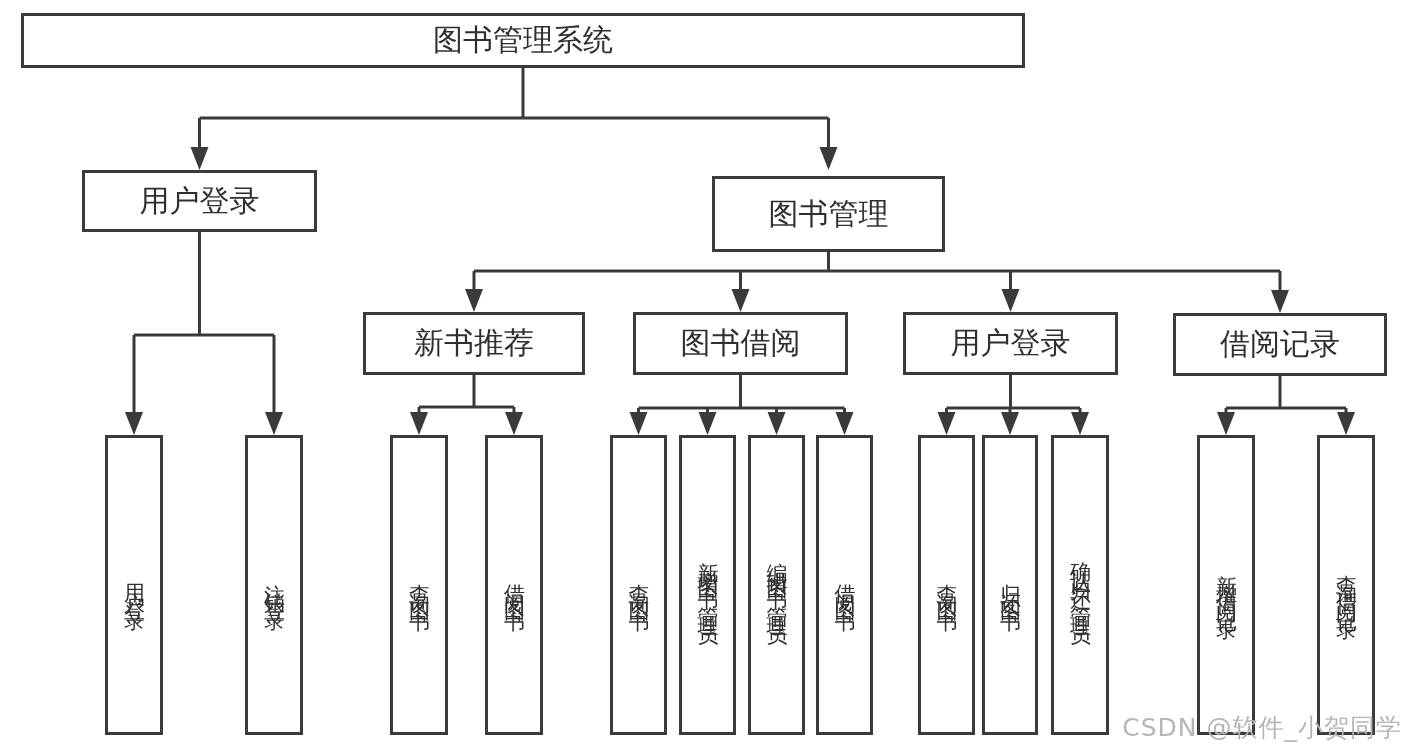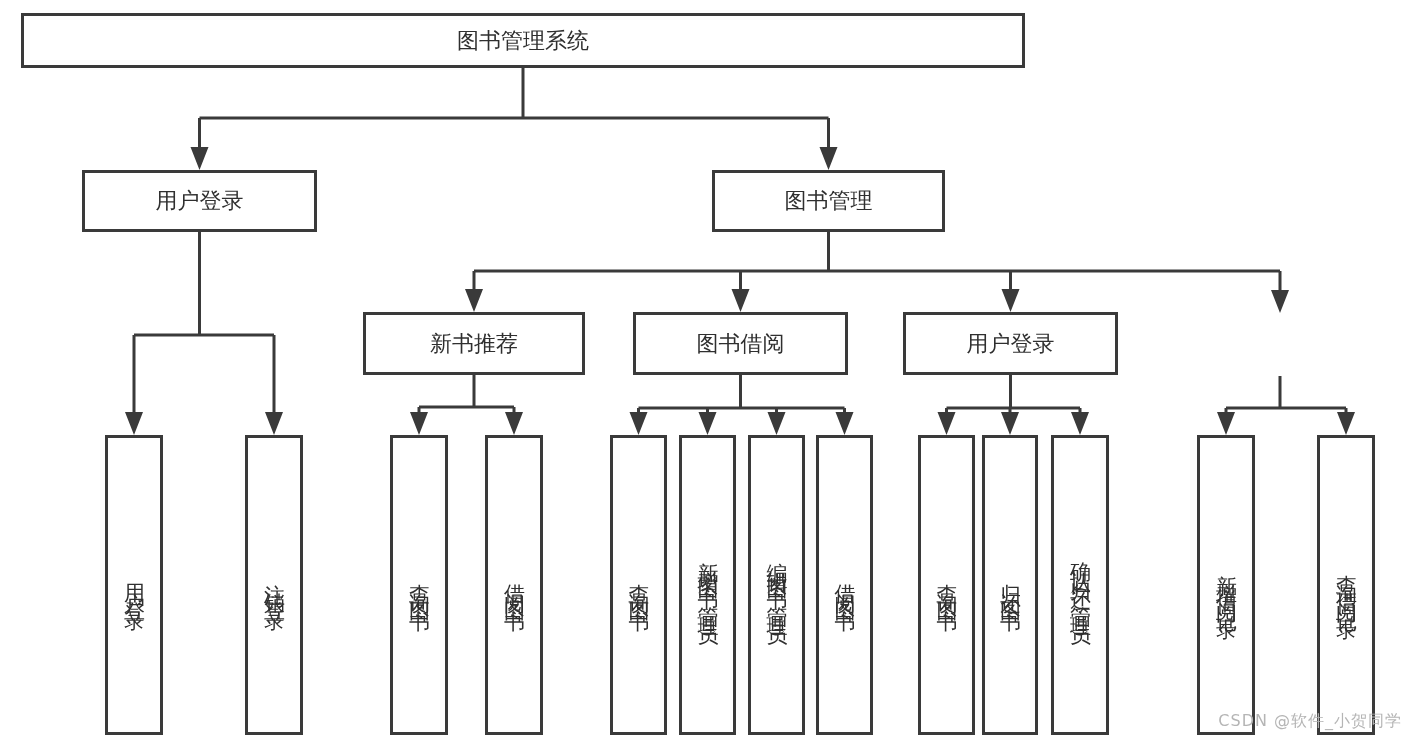--- a/index.html
+++ b/index.html
@@ -19,36 +19,36 @@
   #edges{position:absolute;left:0;top:0;width:1405px;height:747px;}
   .node{
     position:absolute;
     box-sizing:border-box;
     border:3px solid var(--line);
     background:var(--bg);
     display:flex;
     align-items:center;
     justify-content:center;
     color:var(--text);
-    font-size:22px;
+    font-size:30px;
     text-align:center;
     z-index:2;
   }
   .node.v{
     writing-mode:vertical-rl;
     text-orientation:mixed;
     font-size:21px;
     letter-spacing:9px;
     line-height:1;
   }
   .watermark{
     position:absolute;
     right:3px;
     top:711px;
-    font-size:16px;
+    font-size:25px;
     color:var(--watermark);
     z-index:3;
     white-space:nowrap;
     letter-spacing:1px;
   }
 </style>
 </head>
 <body>
 
 <div id="canvas">
@@ -56,31 +56,34 @@
       <path d="M523 68V118M199.5 118H828.5M199.5 118V151M828.5 118V151M199.5 232V335M134 335H274M134 335V416M274 335V416M828.5 232V271M474 271H1280M474 271V293M740.5 271V293M1010.5 271V293M1280 271V294M474 375V407M419 407H514M419 407V416M514 407V416M740.5 375V408M638.5 408H844.5M638.5 408V416M707.5 408V416M776.5 408V416M844.5 408V416M1010.5 375V408M946.5 408H1080M946.5 408V416M1010 408V416M1080 408V416M1280 376V408M1226 408H1346M1226 408V416M1346 408V416" fill="none" stroke="#3a3a3a" stroke-width="3"></path>
       <path d="M190.5 147L208.5 147L199.5 170ZM819.5 147L837.5 147L828.5 170ZM125 412L143 412L134 435ZM265 412L283 412L274 435ZM465 289L483 289L474 312ZM731.5 289L749.5 289L740.5 312ZM1001.5 289L1019.5 289L1010.5 312ZM1271 290L1289 290L1280 313ZM410 412L428 412L419 435ZM505 412L523 412L514 435ZM629.5 412L647.5 412L638.5 435ZM698.5 412L716.5 412L707.5 435ZM767.5 412L785.5 412L776.5 435ZM835.5 412L853.5 412L844.5 435ZM937.5 412L955.5 412L946.5 435ZM1001 412L1019 412L1010 435ZM1071 412L1089 412L1080 435ZM1217 412L1235 412L1226 435ZM1337 412L1355 412L1346 435Z" fill="#3a3a3a" stroke="none"></path>
     </svg>
   <div class="watermark">CSDN @软件_小贺同学</div>
 <div class="node" style="left: 21px; top: 13px; width: 1004px; height: 55px;">
       <span>图书管理系统</span>
     </div>
     <div class="node" style="left: 82px; top: 170px; width: 235px; height: 62px;">
       <span>用户登录</span>
     </div>
-    <div class="node" style="left: 712px; top: 170px; width: 233px; height: 62px;">
+    <div class="node" style="left: 712px; top: 176px; width: 233px; height: 76px;">
       <span>图书管理</span>
     </div>
     <div class="node" style="left: 633px; top: 312px; width: 215px; height: 63px;">
       <span>图书借阅</span>
     </div>
     <div class="node" style="left: 363px; top: 312px; width: 222px; height: 63px;">
       <span>新书推荐</span>
     </div>
     <div class="node" style="left: 903px; top: 312px; width: 215px; height: 63px;">
       <span>用户登录</span>
+    </div>
+    <div class="node" style="left: 1173px; top: 313px; width: 214px; height: 63px;">
+      <span>借阅记录</span>
     </div>
     <div class="node v" style="left: 105px; top: 435px; width: 58px; height: 300px;">
       <span>用户登录</span>
     </div>
     <div class="node v" style="left: 245px; top: 435px; width: 58px; height: 300px;">
       <span>注销登录</span>
     </div>
     <div class="node v" style="left: 390px; top: 435px; width: 58px; height: 300px;">
       <span>查询图书</span>
     </div>

